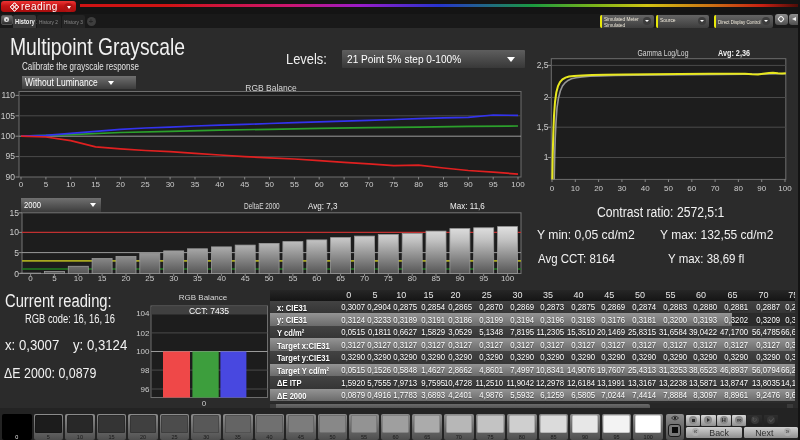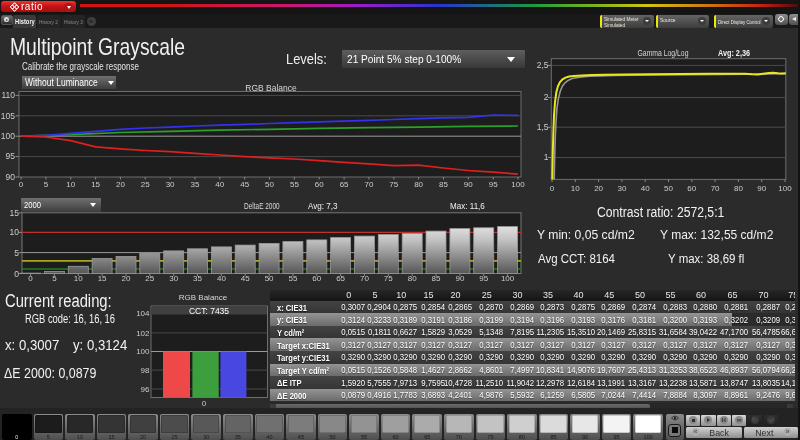--- a/index.html
+++ b/index.html
@@ -17,21 +17,21 @@
 <div class="abs" style="left:1px;top:1px;width:75px;height:11px;border-radius:3px;background:linear-gradient(#ee3535,#c41414 45%,#a80d0d);">
   <svg class="abs" style="left:8px;top:0.5px;" width="11" height="10" viewBox="0 0 11 10">
     <g transform="translate(5.5,5) rotate(45)" fill="none" stroke="#fff" stroke-width="0.8">
       <rect x="-3" y="-3" width="6" height="6"></rect>
       <rect x="-3" y="-3" width="2.8" height="2.8"></rect>
       <rect x="0.2" y="0.2" width="2.8" height="2.8"></rect>
       <rect x="-3" y="0.2" width="2.8" height="2.8"></rect>
       <rect x="0.2" y="-3" width="2.8" height="2.8"></rect>
     </g>
   </svg>
-  <div class="abs wsnw" style="left:20px;top:0px;font-size:10px;letter-spacing:0.5px;line-height:11px;color:#fff;">ratio</div>
+  <div class="abs wsnw" style="left:20px;top:0px;font-size:10px;letter-spacing:0.5px;line-height:11px;color:#fff;">reading</div>
   <div class="abs" style="left:63px;top:1.5px;width:9px;height:9px;border-radius:50%;background:#b01414;"></div>
   <div class="abs" style="left:65.5px;top:4.5px;width:0;height:0;border-left:2.2px solid transparent;border-right:2.2px solid transparent;border-top:3px solid #fff;"></div>
 </div>
 
 <div class="abs" style="left:0;top:14px;width:800px;height:14px;background:#191919;"></div>
 <div class="abs" style="left:0.5px;top:14.5px;width:10.5px;height:8.5px;border-radius:2px;background:linear-gradient(#6e6e6e,#2e2e2e);border:0.5px solid #555;">
   <div class="abs" style="left:2.6px;top:1.8px;width:4.6px;height:4.6px;border-radius:50%;background:#dcdcdc;"></div>
   <div class="abs" style="left:4.4px;top:3.2px;width:0;height:0;border-top:1.2px solid transparent;border-bottom:1.2px solid transparent;border-left:2px solid #444;"></div>
 </div>
 <div class="abs" style="left:12.5px;top:14.5px;width:23.5px;height:13.5px;background:#3a3a3a;border-radius:2px 2px 0 0;">
@@ -71,21 +71,21 @@
         <rect x="-2.2" y="-2.2" width="4.4" height="4.4" rx="1"></rect>
       </g>
     </svg>
 </div>
 <div class="abs" style="left:789.2px;top:14px;width:10.8px;height:10.8px;border-radius:3px 0 0 3px;background:linear-gradient(#8e8e8e,#4f4f4f);">
   <div class="abs" style="left:3px;top:2.6px;width:0;height:0;border-top:2.8px solid transparent;border-bottom:2.8px solid transparent;border-right:4px solid #f0f0f0;"></div>
 </div>
 
 <div class="abs wsnw" style="left:9.5px;top:32.5px;font-size:24px;color:#f0f0f0;transform:scaleX(.805);transform-origin:0 0;">Multipoint Grayscale</div>
 <div class="abs wsnw sx80" style="left:21.5px;top:61px;font-size:10px;color:#e4e4e4;">Calibrate the grayscale response</div>
-<div class="abs" style="left:22px;top:76px;width:94px;height:12.5px;background:linear-gradient(#707070,#3c3c3c);">
+<div class="abs" style="left:22px;top:76px;width:114px;height:12.5px;background:linear-gradient(#707070,#3c3c3c);">
   <div class="abs wsnw sx85" style="left:3px;top:1px;font-size:10px;color:#fff;">Without Luminance</div>
   <div class="abs" style="left:86px;top:4.5px;width:0;height:0;border-left:3px solid transparent;border-right:3px solid transparent;border-top:4px solid #fff;"></div>
 </div>
 <div class="abs wsnw" style="left:286px;top:49.5px;font-size:15px;color:#f0f0f0;transform:scaleX(.86);transform-origin:0 0;">Levels:</div>
 <div class="abs" style="left:342px;top:50px;width:183px;height:18px;background:linear-gradient(#5e5e5e,#383838);border-radius:1px;">
   <div class="abs wsnw sx88" style="left:5px;top:2.5px;font-size:11.5px;color:#fff;">21 Point 5% step 0-100%</div>
   <div class="abs" style="left:165px;top:7px;width:0;height:0;border-left:4.5px solid transparent;border-right:4.5px solid transparent;border-top:5.5px solid #fff;"></div>
 </div>
 
 <svg class="abs" style="left:0;top:82px;" width="530" height="110" viewBox="0 0 530 110">

